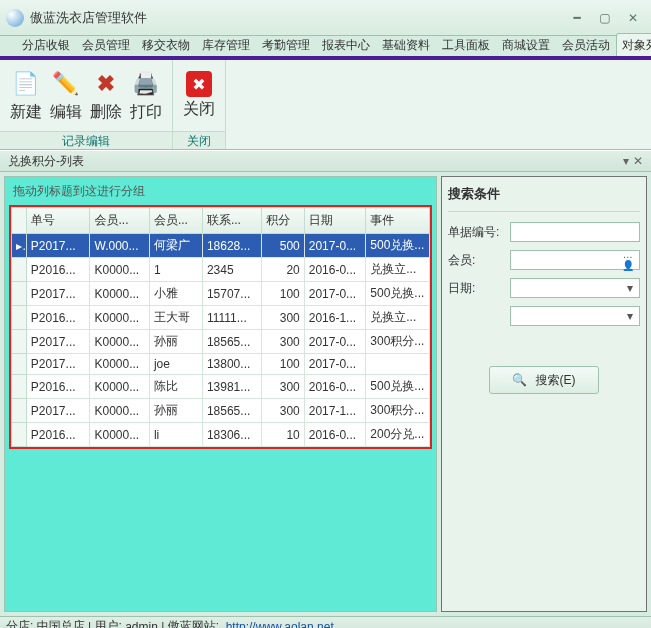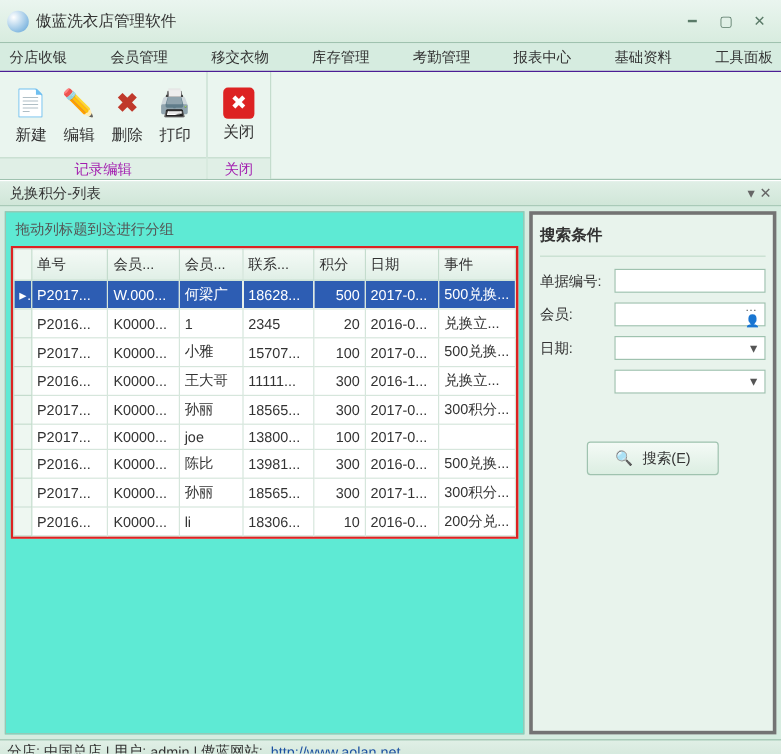--- a/index.html
+++ b/index.html
@@ -5,51 +5,51 @@
 * { box-sizing: border-box; margin: 0; padding: 0; font-family: "Microsoft YaHei", SimSun, sans-serif; }
 body { background: #d6ece0; width: 651px; height: 628px; overflow: hidden; font-size: 12px; color: #333; }
 
 
 .titlebar { height: 36px; background: linear-gradient(#eaf5ef,#d8ecdf); display: flex; align-items: center; padding: 0 6px; border-bottom: 1px solid #9fc2af; }
 .titlebar .logo { width: 18px; height: 18px; border-radius: 50%; background: radial-gradient(circle at 30% 30%, #fff, #5aa1d6); margin-right: 6px; }
 .titlebar .title { flex: 1; font-size: 13px; color: #333; }
 .titlebar .winbtn { width: 24px; height: 18px; margin-left: 4px; display: flex; align-items: center; justify-content: center; color: #5a7a68; cursor: pointer; }
 
 
-.tabstrip { height: 24px; background: #d6ece0; display: flex; align-items: flex-end; padding: 0 2px; border-bottom: 1px solid #4c1d95; gap: 24px; }
+.tabstrip { height: 24px; background: #d6ece0; display: flex; align-items: flex-end; padding: 0 16px; border-bottom: 4px solid #4c1d95; }
 .tab { padding: 3px 5px 2px; font-size: 12px; border: 1px solid transparent; border-bottom: none; cursor: pointer; white-space: nowrap; color: #333; }
 .tab.active { background: #eaf5ef; border-color: #9fc2af; border-radius: 3px 3px 0 0; }
 
 
 .ribbon { height: 90px; background: #eaf5ef; display: flex; border-bottom: 1px solid #9fc2af; }
 .ribgroup { border-right: 1px solid #c4dccd; display: flex; flex-direction: column; }
 .ribgroup .btns { flex: 1; display: flex; align-items: center; padding: 4px 6px; }
-.ribgroup .glabel { height: 18px; text-align: center; font-size: 12px; color: #a21caf; background: #e0efe6; border-top: 1px solid #c4dccd; line-height: 18px; }
+.ribgroup .glabel { height: 18px; text-align: center; font-size: 12px; color: #0f766e; background: #e0efe6; border-top: 1px solid #c4dccd; line-height: 18px; }
 .ribbtn { width: 40px; height: 62px; display: flex; flex-direction: column; align-items: center; justify-content: center; cursor: pointer; border-radius: 3px; }
 .ribbtn .ico { width: 32px; height: 32px; display: flex; align-items: center; justify-content: center; font-size: 22px; }
-.ribbtn .lbl { font-size: 13px; margin-top: 2px; }
+.ribbtn .lbl { font-size: 16px; margin-top: 2px; }
 
 
 .subhdr { height: 22px; background: linear-gradient(#e0efe6,#d0e6d8); border-top: 1px solid #fff; border-bottom: 1px solid #9fc2af; display: flex; align-items: center; padding: 0 8px; font-size: 12px; color: #333; }
 .subhdr .sp { flex: 1; }
 .subhdr .x { color: #666; cursor: pointer; margin-left: 4px; }
 
 
 .main { display: flex; height: 444px; background: #d6ece0; padding: 4px; gap: 4px; }
 .left { flex: 1; display: flex; flex-direction: column; background: #5eead4; border: 1px solid #9fc2af; }
 .grouphint { height: 28px; padding: 6px 8px; font-size: 12px; color: #555; }
 .gridwrap { border: 2px solid #d22; margin: 0 4px 4px; background: #fff; flex: 0 0 auto; }
 table.grid { width: 100%; border-collapse: collapse; font-size: 12px; table-layout: fixed; }
 table.grid th { background: linear-gradient(#f4faf6,#e0efe6); border: 1px solid #c4dccd; padding: 4px 4px; font-weight: normal; text-align: left; white-space: nowrap; overflow: hidden; }
 table.grid td { border: 1px solid #d6e6dc; padding: 3px 4px; white-space: nowrap; overflow: hidden; text-overflow: ellipsis; }
 table.grid td.num { text-align: right; }
 table.grid tr.sel td { background: #2d5db3; color: #fff; }
 table.grid .rowhdr { width: 14px; background: #eef7f1; border: 1px solid #c4dccd; text-align: center; color: #5a7a68; }
 
-.right { width: 206px; background: #e8f3ec; border: 3px solid #737373; padding: 6px; }
+.right { width: 206px; background: #e8f3ec; border: 1px solid #737373; padding: 6px; }
 .right .boxtitle { font-size: 13px; font-weight: bold; color: #333; padding: 2px 0 8px; border-bottom: 1px solid #c4dccd; margin-bottom: 10px; }
 .field { display: flex; align-items: center; margin-bottom: 8px; }
 .field label { width: 62px; font-size: 12px; text-align: left; }
 .field .inp { flex: 1; height: 20px; border: 1px solid #9fc2af; background: #fff; display: flex; align-items: center; padding: 0 2px; }
 .field .inp input { border: none; outline: none; width: 100%; font-size: 12px; }
 .field .dd { width: 16px; text-align: center; color: #555; cursor: pointer; }
 .field .pick { width: 16px; font-size: 10px; color: #555; cursor: pointer; }
 .searchbtn { margin: 40px auto 0; width: 110px; height: 28px; border: 1px solid #9fc2af; border-radius: 3px; background: linear-gradient(#f4faf6,#dceee2); display: flex; align-items: center; justify-content: center; gap: 8px; cursor: pointer; font-size: 12px; }
 
 

